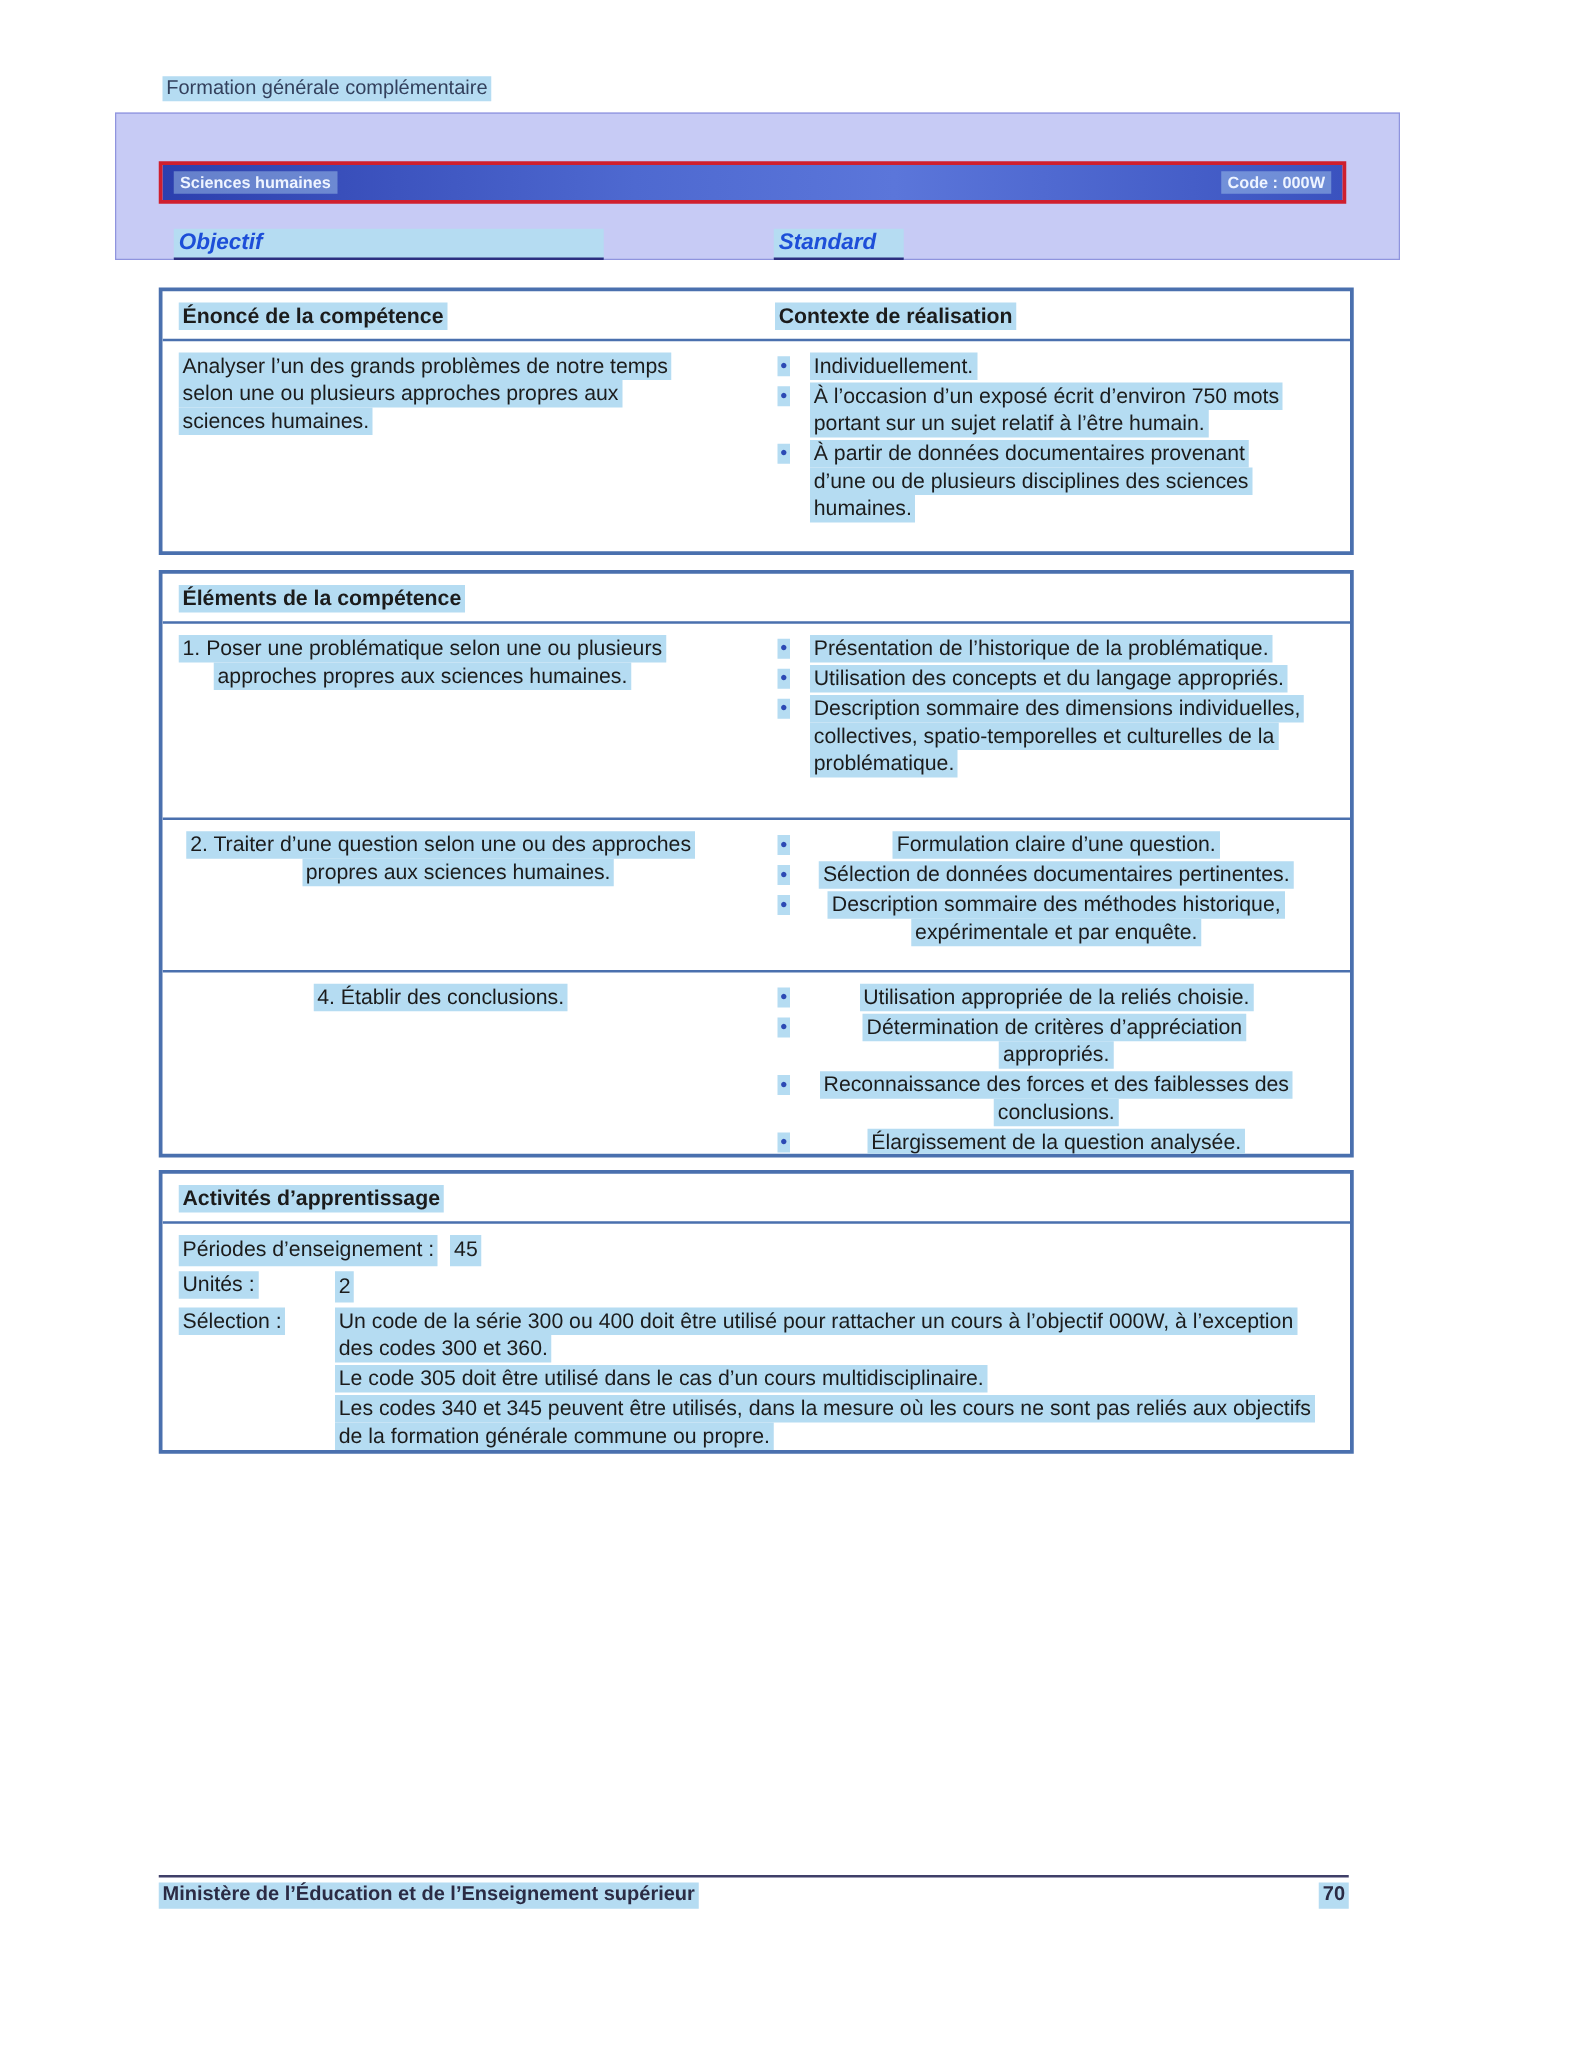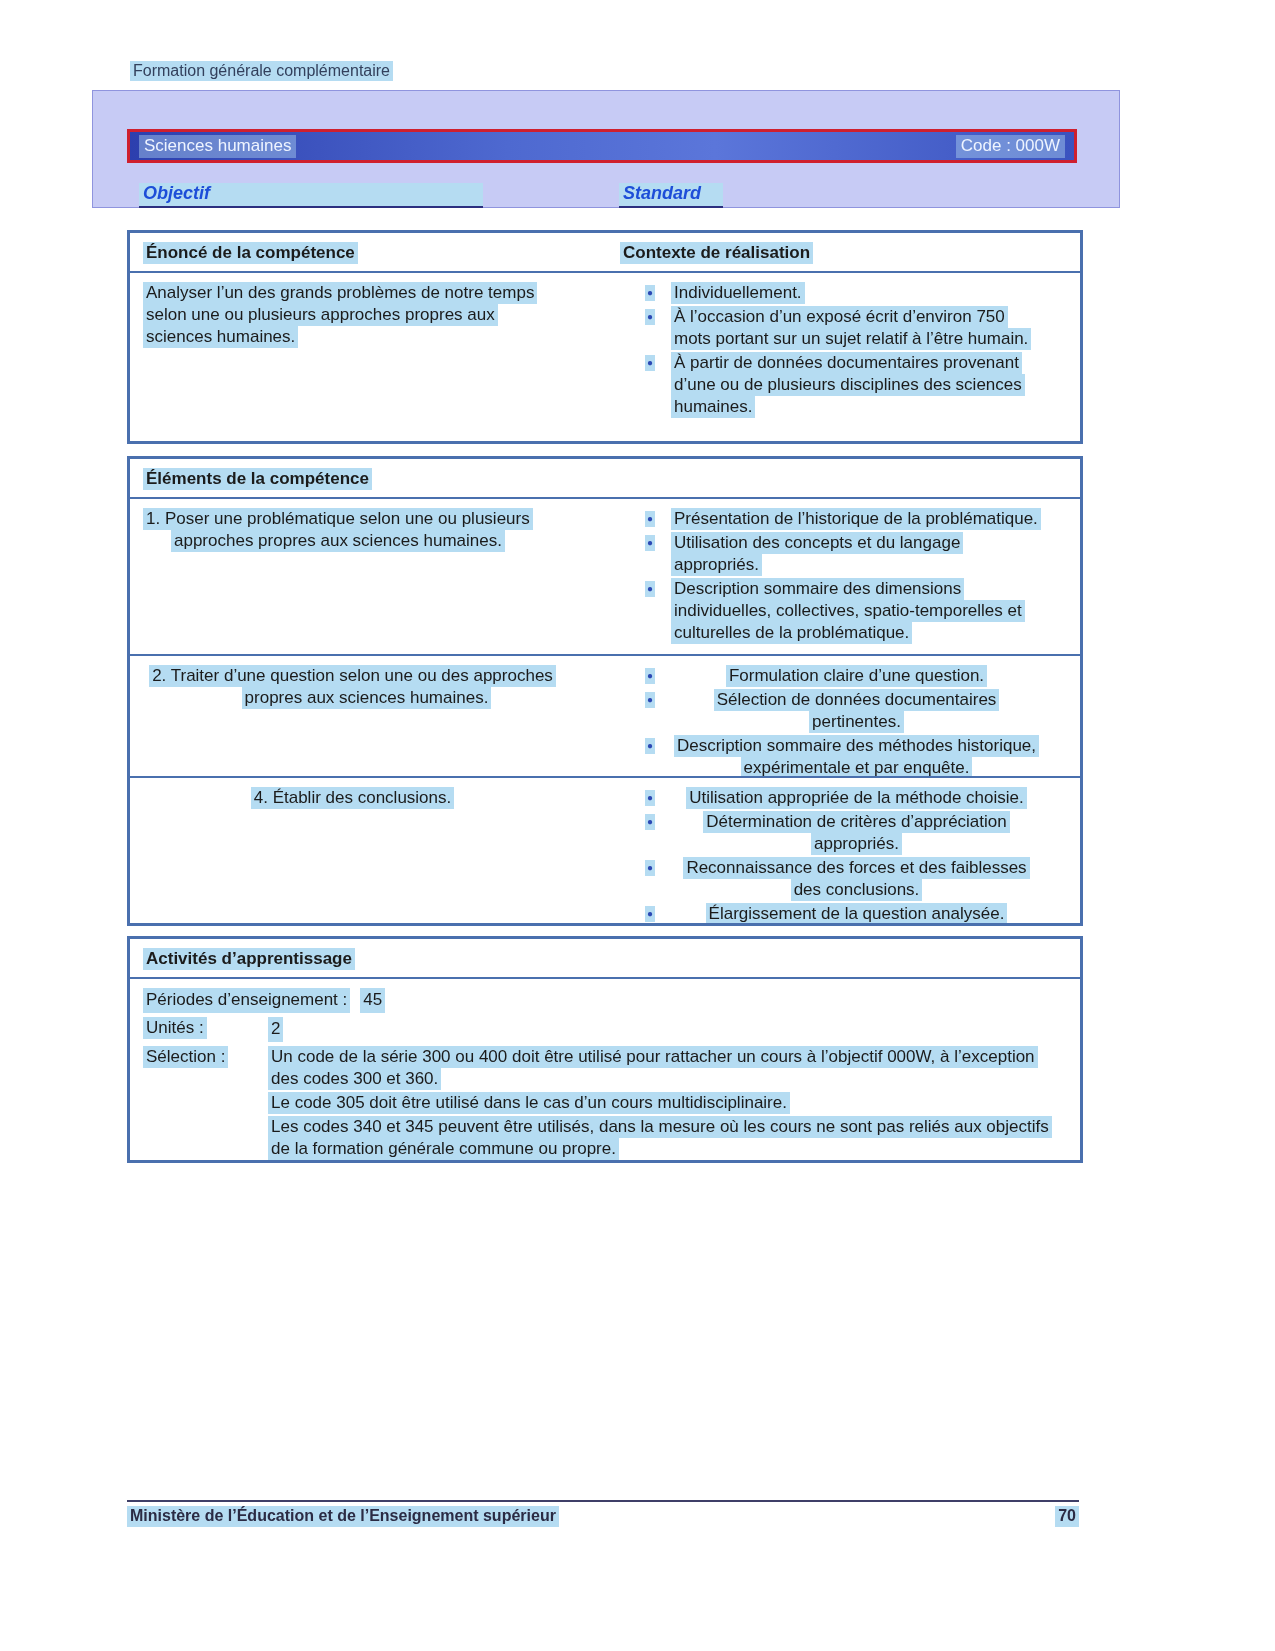--- a/index.html
+++ b/index.html
@@ -53,22 +53,23 @@
     border: 3px solid #cf1f2e;
     background: linear-gradient(90deg, #2c3fae 0%, #4e69d0 40%, #5b76da 62%, #3a52bf 100%);
     display: flex;
     align-items: center;
     justify-content: space-between;
     padding: 0 9px;
   }
   .titlebar .hl2 {
     background: rgba(181, 220, 242, 0.42);
     color: #eef4ff;
-    font-size: 17px;
+    font-size: 13px;
     padding: 1px 5px 2px 5px;
+    font-weight: bold;
   }
   .head-underline {
     position: absolute;
     display: inline-block;
     font-weight: bold;
     font-style: italic;
     font-size: 18px;
     color: #1d4ed8;
     background: #b5dcf2;
     border-bottom: 2px solid #2c2f80;
@@ -95,21 +96,20 @@
     border-bottom: 2px solid #4a70ae;
     font-weight: bold;
   }
   .tbl-head .cell-l { padding-left: 13px; }
   .tbl-head .cell-r { padding-left: 2px; }
   .tbl-row {
     display: grid;
     grid-template-columns: 488px 1fr;
     padding-top: 9px;
     overflow: hidden;
-    gap: 23px;
   }
   .tbl-row + .tbl-row { border-top: 2px solid #4a70ae; text-align: center; }
   .col-l { padding: 0 56px 6px 13px; }
   .col-r { padding: 0 12px 6px 0; }
   .elem-p { margin: 0; padding-left: 28px; text-indent: -28px; }
   .stmt-p { margin: 0; }
 
   ul.bullets { margin: 0; padding: 0; list-style: none; }
   ul.bullets li {
     position: relative;
@@ -244,21 +244,21 @@
     </div>
 
     <div class="tbl-row row3">
       <div class="col-l">
         <p class="elem-p">
           <span class="hl">4.  Établir des conclusions.</span>
         </p>
       </div>
       <div class="col-r">
         <ul class="bullets">
-          <li><span class="hl">Utilisation appropriée de la méthode choisie.</span></li>
+          <li><span class="hl">Utilisation appropriée de la reliés choisie.</span></li>
           <li><span class="hl">Détermination de critères d’appréciation appropriés.</span></li>
           <li><span class="hl">Reconnaissance des forces et des faiblesses des conclusions.</span></li>
           <li><span class="hl">Élargissement de la question analysée.</span></li>
         </ul>
       </div>
     </div>
   </section>
 
   <section class="tbl t3">
     <div class="act-head">

